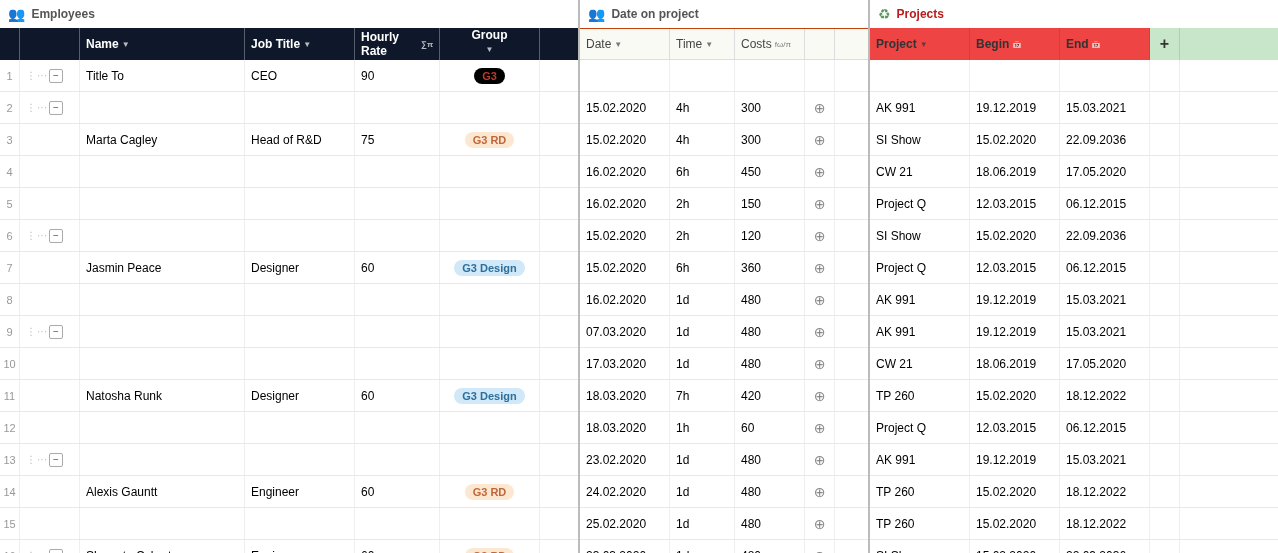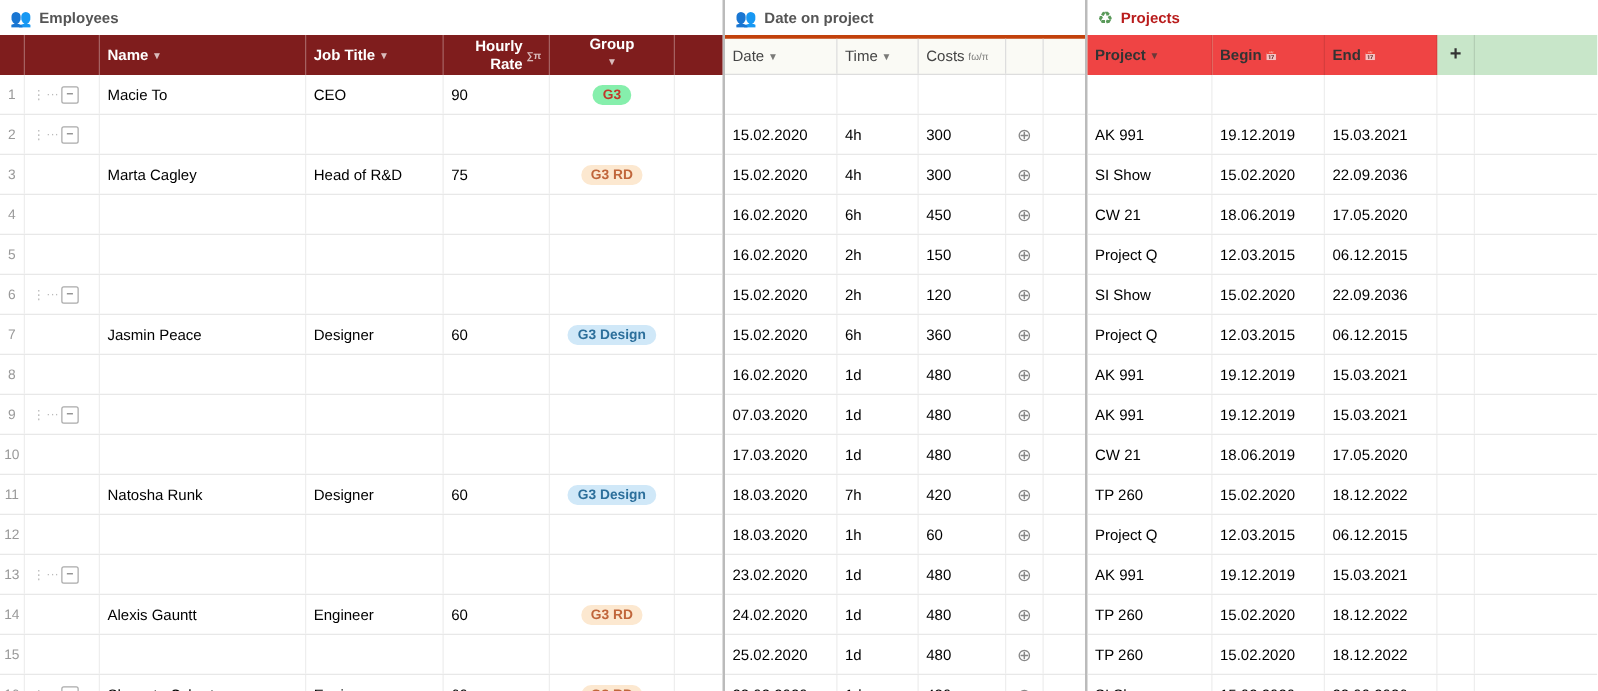--- a/index.html
+++ b/index.html
@@ -29,21 +29,21 @@
 
     
     .group-tag {
       display: inline-block;
       padding: 2px 8px;
       border-radius: 10px;
       font-size: 11px;
       font-weight: bold;
     }
 
-    .tag-g3 { background: #86efac; color: #c0392b; }
+    .tag-g3 { background: #000000; color: #c0392b; }
     .tag-g3rd { background: #fce8d0; color: #c0663b; }
     .tag-g3design { background: #d0e8f8; color: #2c6f9b; }
 
     
     .master-table {
       display: flex;
       height: 100%;
     }
 
     .left-panel {
@@ -73,22 +73,22 @@
       font-size: 12px;
       color: #555;
     }
 
     .panel-col-headers {
       display: flex;
       align-items: center;
       height: 32px;
     }
 
-    .emp-headers { background: #7f1d1d; text-align: right; }
-    .work-headers { background: #fafaf5; border-bottom: 1px solid #ddd; border-top: 3px solid #c2410c; }
+    .emp-headers { background: #0f172a; }
+    .work-headers { background: #fafaf5; border-bottom: 1px solid #ddd; border-top: 1px solid #c2410c; }
     .proj-headers { background: #c8e6c9; }
 
     .emp-col-h {
       color: white;
       font-weight: bold;
       font-size: 12px;
       border-right: 1px solid rgba(255,255,255,0.3);
       height: 100%;
       display: flex;
       align-items: center;
@@ -195,21 +195,21 @@
     </div>
 
     <div class="rows-body" id="emp-body">
     <div class="sync-row">
           <div class="cell cell-rn">1</div>
           <div class="cell cell-ctrl">
             <span style="color: rgb(187, 187, 187); font-size: 10px; letter-spacing: -1px;">⋮</span>
             <span style="color: rgb(187, 187, 187); font-size: 10px;">···</span>
             <div class="expand-btn">−</div>
           </div>
-          <div class="cell cell-name">Macie To</div>
+          <div class="cell cell-name">Title To</div>
           <div class="cell cell-job">CEO</div>
           <div class="cell cell-hr">90</div>
           <div class="cell cell-grp">
             <span class="group-tag tag-g3">G3</span>
           </div>
         </div>
         <div class="sync-row">
           <div class="cell cell-rn">2</div>
           <div class="cell cell-ctrl">
             <span style="color: rgb(187, 187, 187); font-size: 10px; letter-spacing: -1px;">⋮</span>

